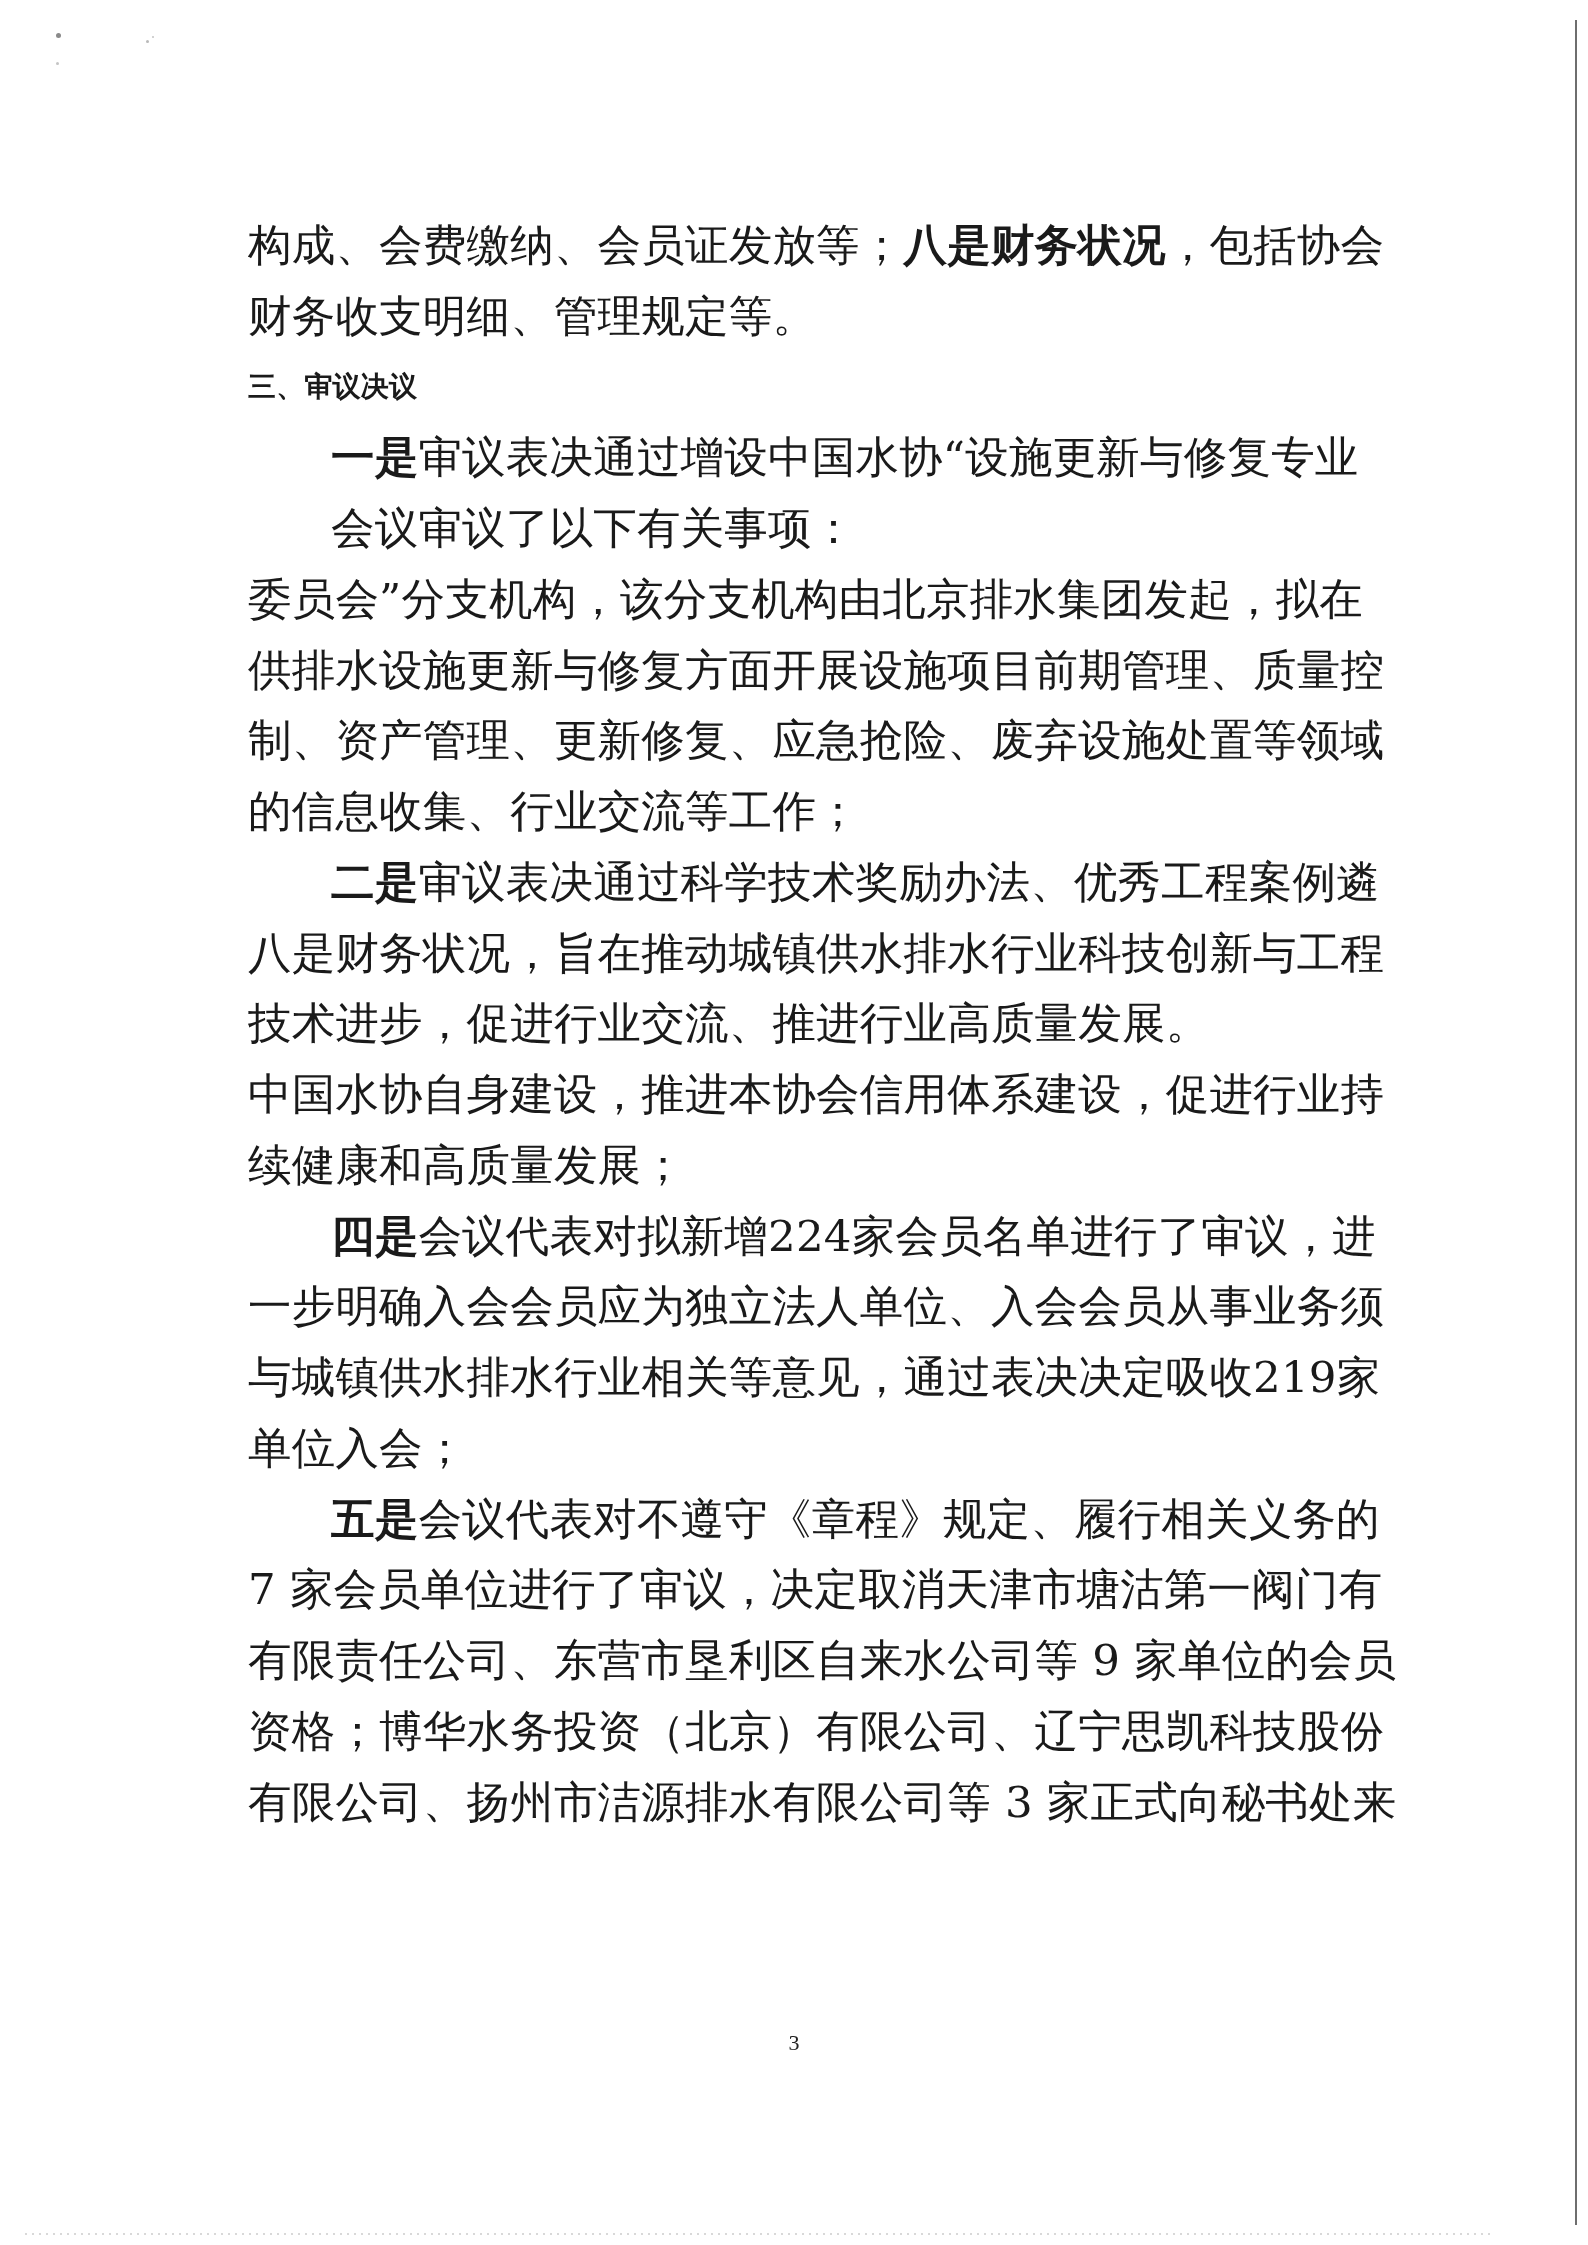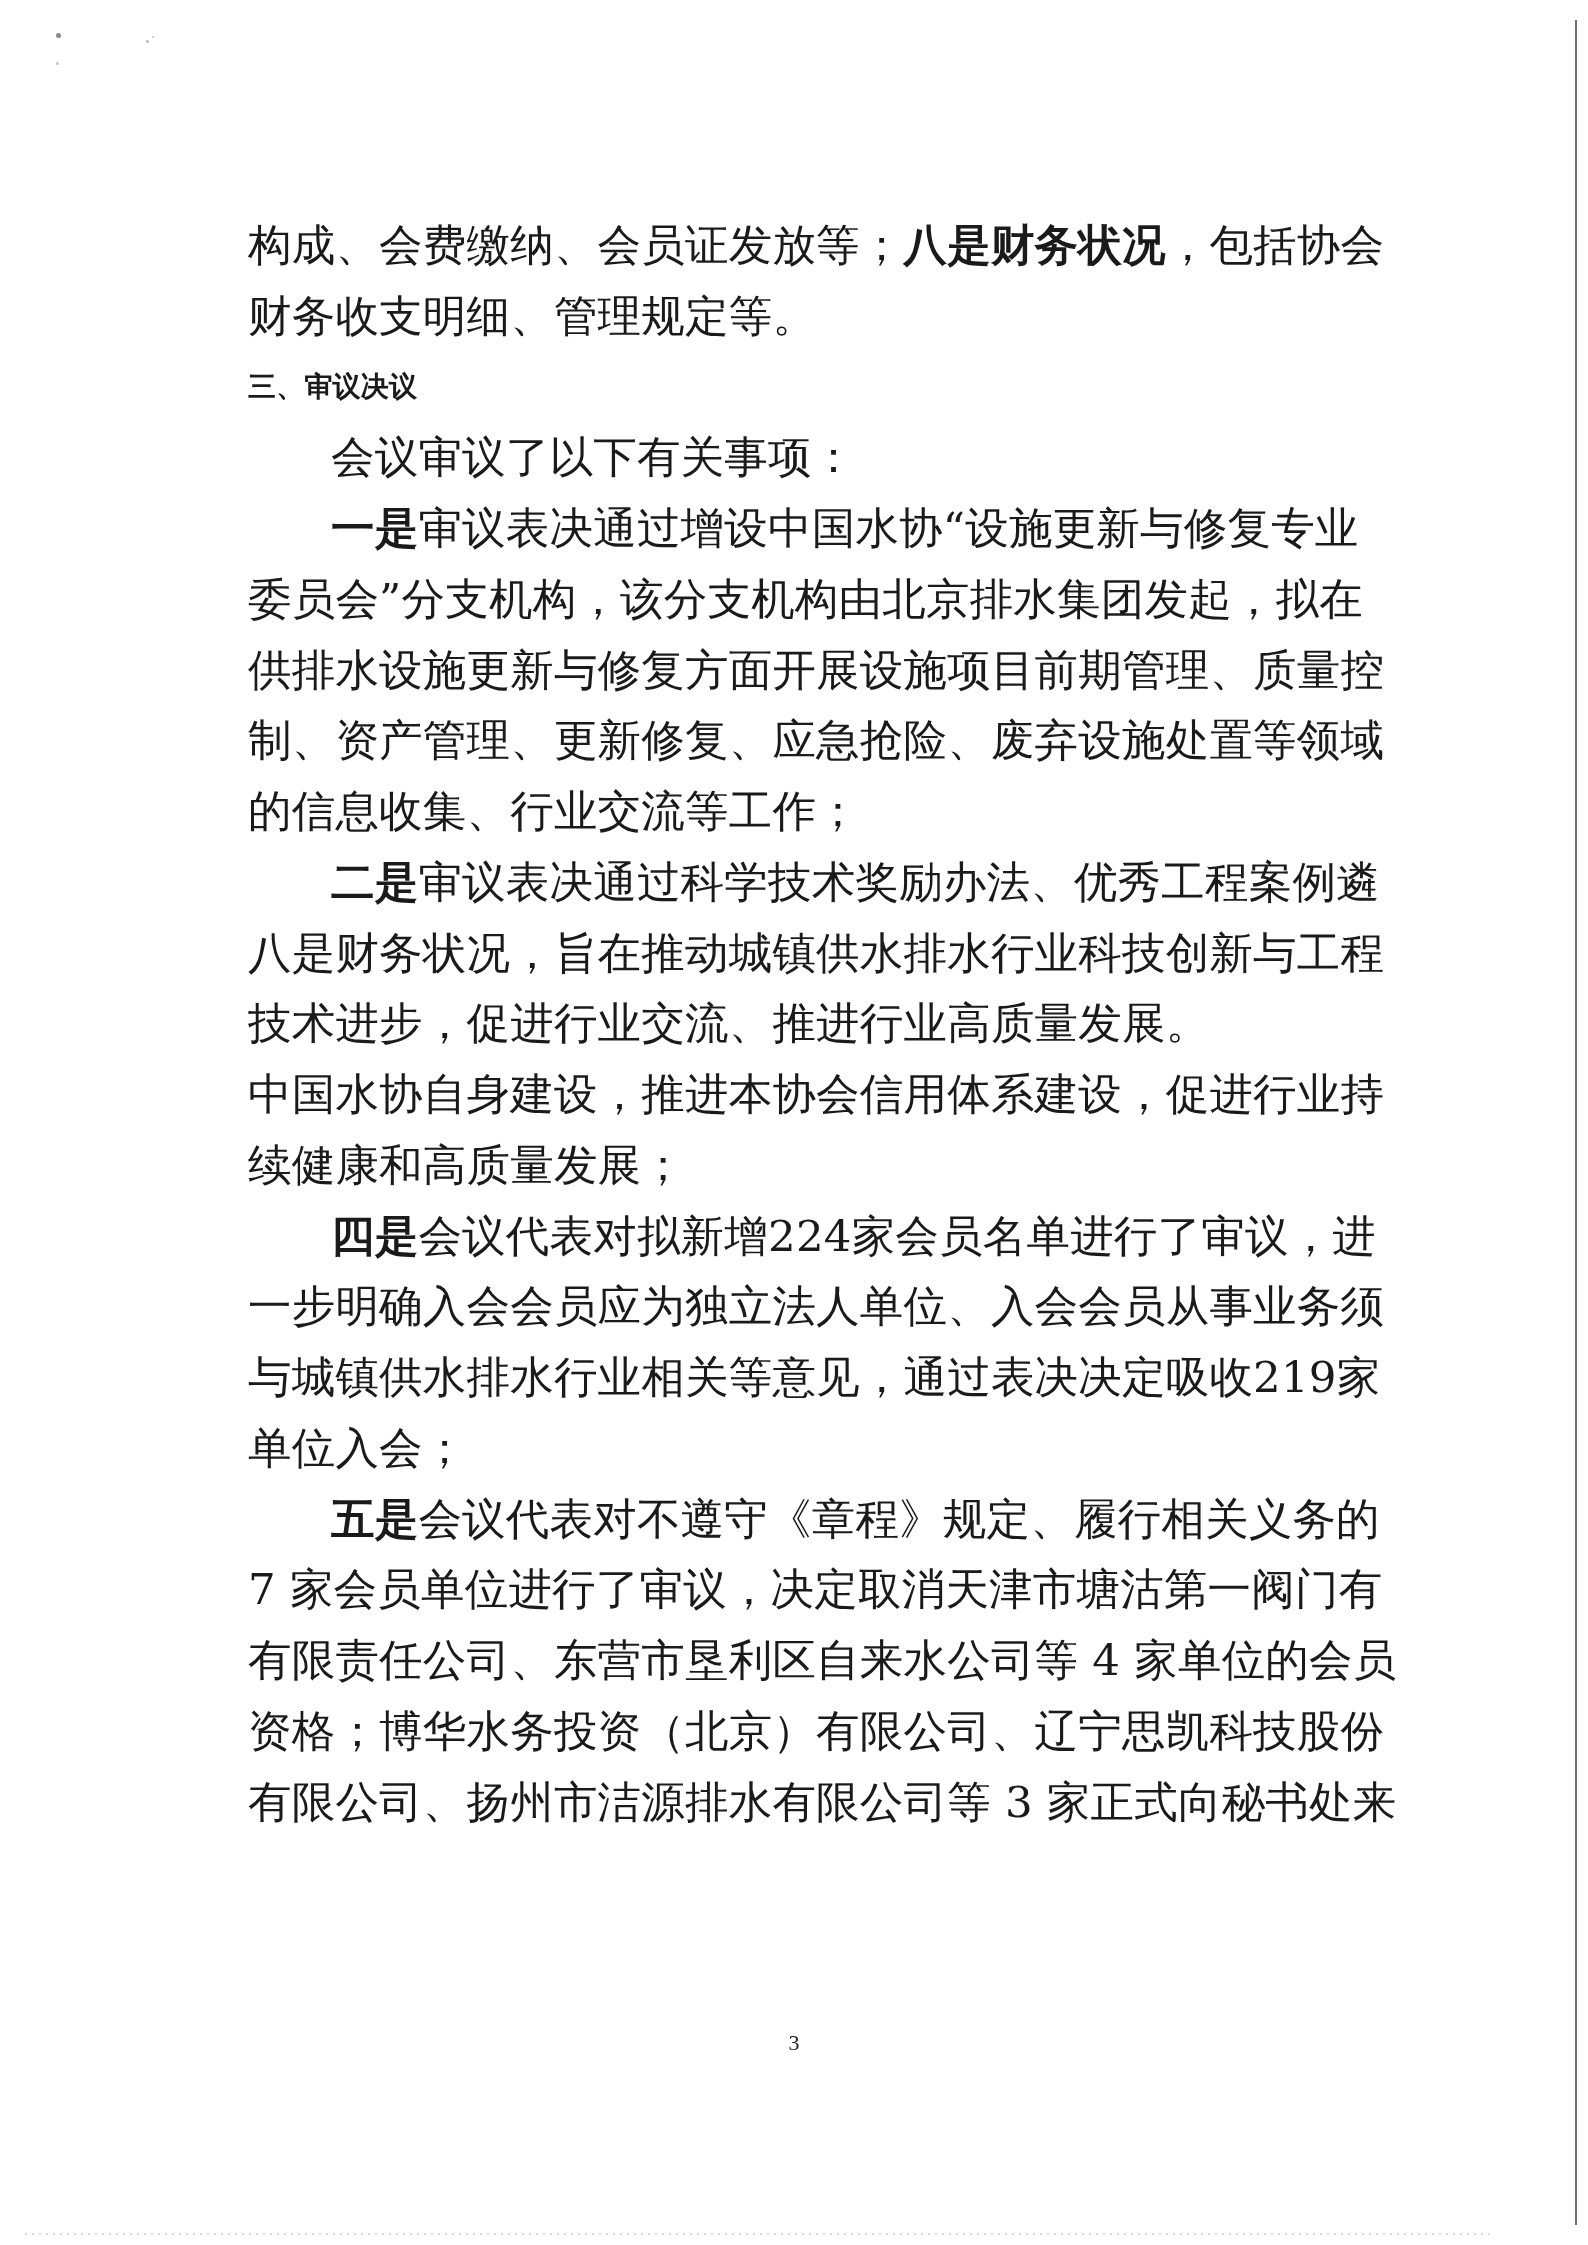--- a/index.html
+++ b/index.html
@@ -104,36 +104,36 @@
     <span class="speck" style="left:152px;top:36px;width:2px;height:2px;opacity:.5"></span>
   </div>
 
   <div class="edge-line"></div>
   <div class="bottom-noise"></div>
 
   <div class="body-text" id="body-text">
       <div class="line"><span>构成、会费缴纳、会员证发放等；</span><span class="b">八是财务状况</span><span>，包括协会</span></div>
       <div class="line short"><span>财务收支明细、管理规定等。</span></div>
       <div class="line short heading"><span>三、审议决议</span></div>
+      <div class="line indent"><span class="b">一是</span><span>审议表决通过增设中国水协“设施更新与修复专业</span></div>
       <div class="line indent short"><span>会议审议了以下有关事项：</span></div>
-      <div class="line indent"><span class="b">一是</span><span>审议表决通过增设中国水协“设施更新与修复专业</span></div>
       <div class="line"><span>委员会”分支机构，该分支机构由北京排水集团发起，拟在</span></div>
       <div class="line"><span>供排水设施更新与修复方面开展设施项目前期管理、质量控</span></div>
       <div class="line"><span>制、资产管理、更新修复、应急抢险、废弃设施处置等领域</span></div>
       <div class="line short"><span>的信息收集、行业交流等工作；</span></div>
       <div class="line indent"><span class="b">二是</span><span>审议表决通过科学技术奖励办法、优秀工程案例遴</span></div>
       <div class="line"><span>八是财务状况，旨在推动城镇供水排水行业科技创新与工程</span></div>
       <div class="line short"><span>技术进步，促进行业交流、推进行业高质量发展。</span></div>
       <div class="line"><span>中国水协自身建设，推进本协会信用体系建设，促进行业持</span></div>
       <div class="line short"><span>续健康和高质量发展；</span></div>
       <div class="line indent"><span class="b">四是</span><span>会议代表对拟新增224家会员名单进行了审议，进</span></div>
       <div class="line"><span>一步明确入会会员应为独立法人单位、入会会员从事业务须</span></div>
       <div class="line"><span>与城镇供水排水行业相关等意见，通过表决决定吸收219家</span></div>
       <div class="line short"><span>单位入会；</span></div>
       <div class="line indent"><span class="b">五是</span><span>会议代表对不遵守《章程》规定、履行相关义务的</span></div>
       <div class="line"><span>7 家会员单位进行了审议，决定取消天津市塘沽第一阀门有</span></div>
-      <div class="line"><span>有限责任公司、东营市垦利区自来水公司等 4 家单位的会员</span></div>
+      <div class="line"><span>有限责任公司、东营市垦利区自来水公司等 9 家单位的会员</span></div>
       <div class="line"><span>资格；博华水务投资（北京）有限公司、辽宁思凯科技股份</span></div>
       <div class="line"><span>有限公司、扬州市洁源排水有限公司等 3 家正式向秘书处来</span></div>
     </div>
 
   <div class="page-number">3</div>
 </div>
 
 </body></html>

